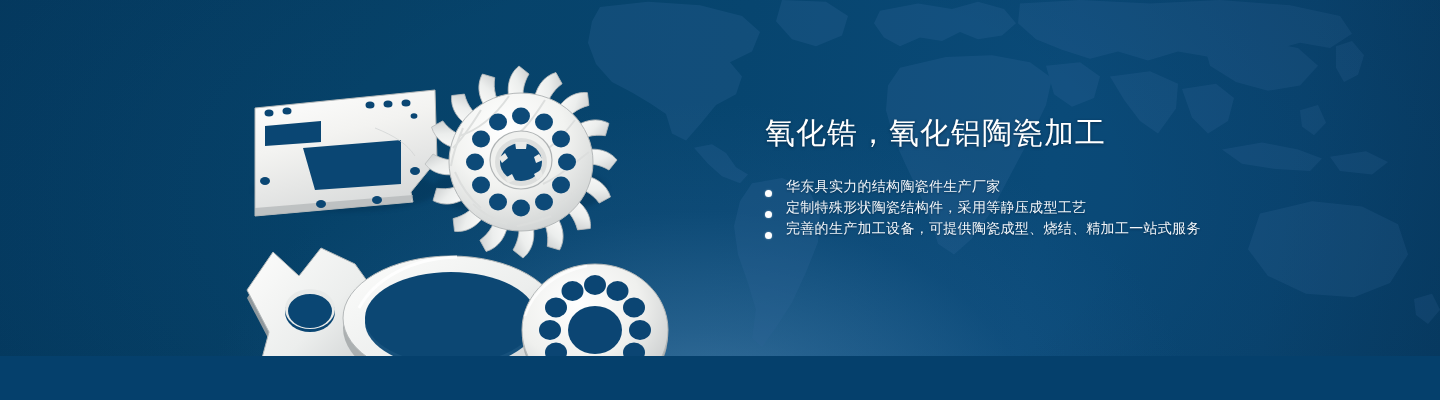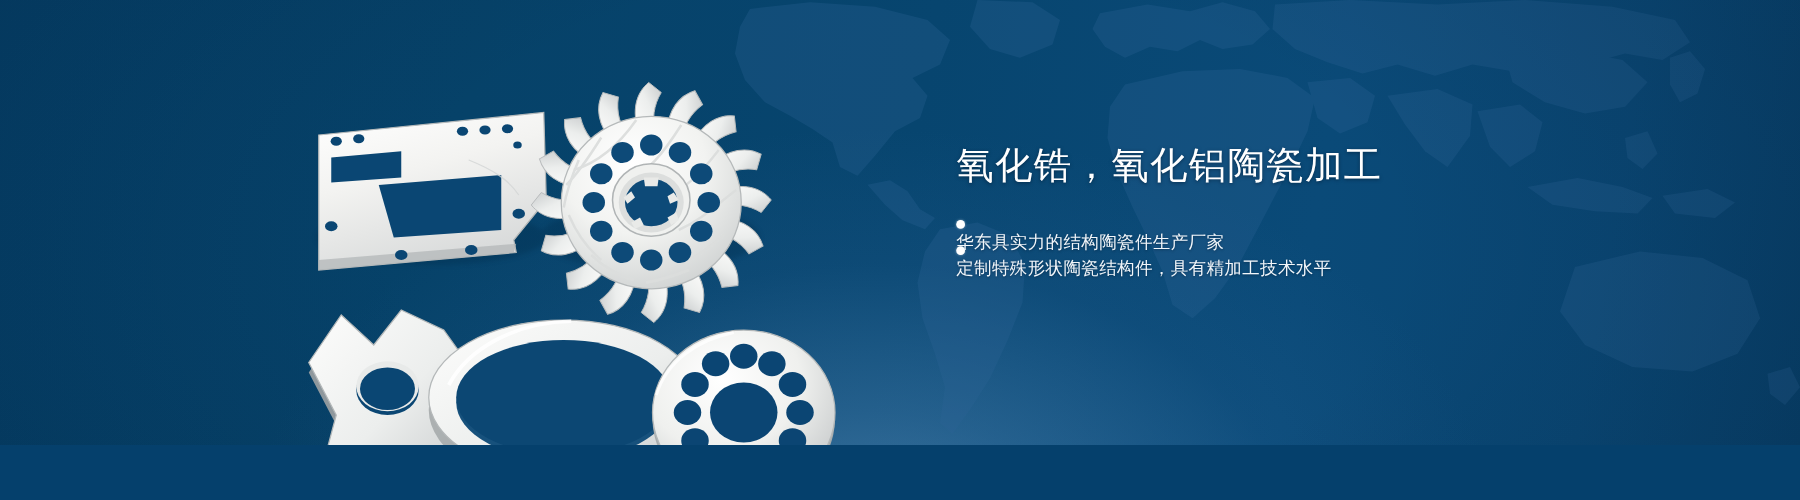--- a/index.html
+++ b/index.html
@@ -58,24 +58,23 @@
     font-weight:400;
     text-shadow:0 1px 3px rgba(0,20,40,.55);
     white-space:nowrap;
   }
   .bullets{
     margin-top:22px;
     list-style:none;
   }
   .bullet{
     display:flex;
-    align-items:flex-start;
+    align-items:flex-end;
     height:21px;
     margin-bottom:0px;
-    flex-direction:column;
   }
   .dot{
     width:7px; height:7px;
     border-radius:50%;
     background:#ffffff;
     flex:0 0 7px;
     margin-right:14px;
     box-shadow:0 0 2px rgba(255,255,255,.5);
   }
   .bullet-text{
@@ -351,18 +350,22 @@
 
     <div class="headline">氧化锆，氧化铝陶瓷加工</div>
 
     <ul class="bullets">
       <li class="bullet">
         <span class="dot"></span>
         <span class="bullet-text">华东具实力的结构陶瓷件生产厂家</span>
       </li>
       <li class="bullet">
         <span class="dot"></span>
-        <span class="bullet-text">定制特殊形状陶瓷结构件，具有精加工技术水平</span>
+        <span class="bullet-text">定制特殊形状陶瓷结构件，采用等静压成型工艺</span>
+      </li>
+      <li class="bullet">
+        <span class="dot"></span>
+        <span class="bullet-text">完善的生产加工设备，可提供陶瓷成型、烧结、精加工一站式服务</span>
       </li>
     </ul>
 
   </div>
 </div>
 
 </body></html>

